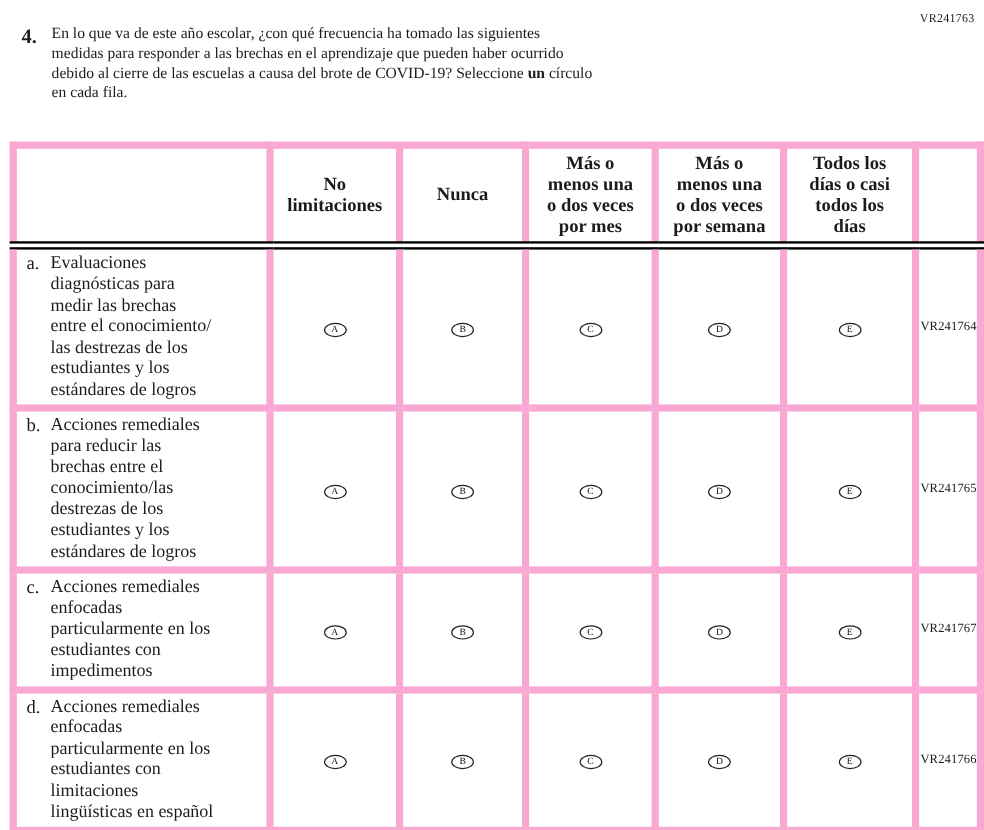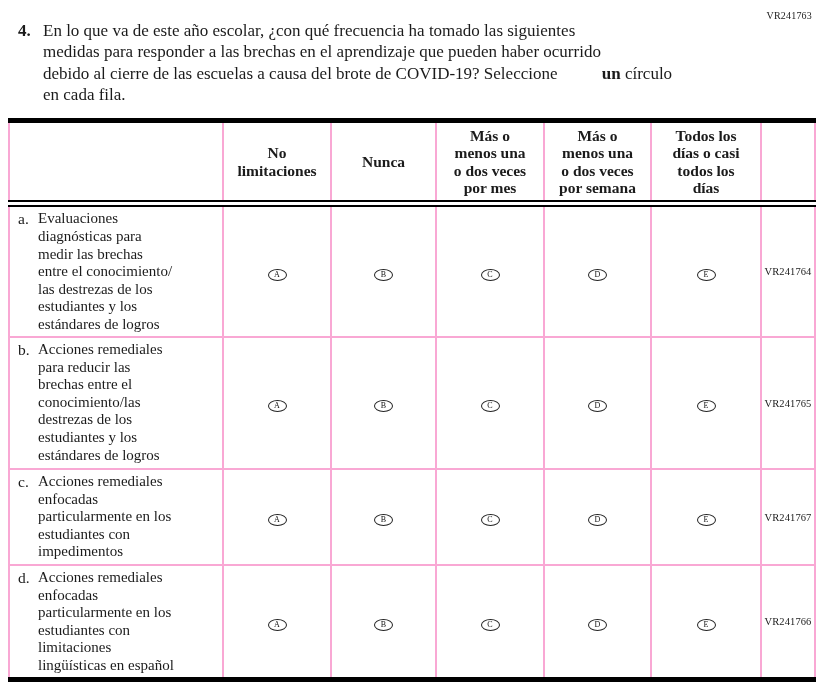--- a/index.html
+++ b/index.html
@@ -27,39 +27,39 @@
     align-items: flex-start;
   }
   .q-num {
     font-weight: bold;
     font-size: 17px;
     line-height: 1.25;
     width: 25px;
     flex: 0 0 25px;
   }
   .q-text {
-    font-size: 17px;
+    font-size: 13px;
     line-height: 1.25;
     white-space: pre-line;
     max-width: 720px;
   }
-  .q-emph { font-weight: bold; margin-left: 40px; }
+  .q-emph { font-weight: bold; }
 
   .resp-table {
     position: absolute;
     top: 118px;
     left: 8px;
     border-collapse: collapse;
     table-layout: fixed;
     width: 806px;
     border-top: 5px solid #000;
     border-bottom: 5px solid #000;
   }
   .resp-table th, .resp-table td {
-    border: 2px solid #f9a8d4;
+    border: 6px solid #f9a8d4;
   }
   .resp-table thead th {
     border-bottom: 7px double #000;
     font-weight: bold;
     font-size: 15.5px;
     line-height: 1.12;
     text-align: center;
     vertical-align: middle;
     white-space: pre-line;
     height: 72px;

